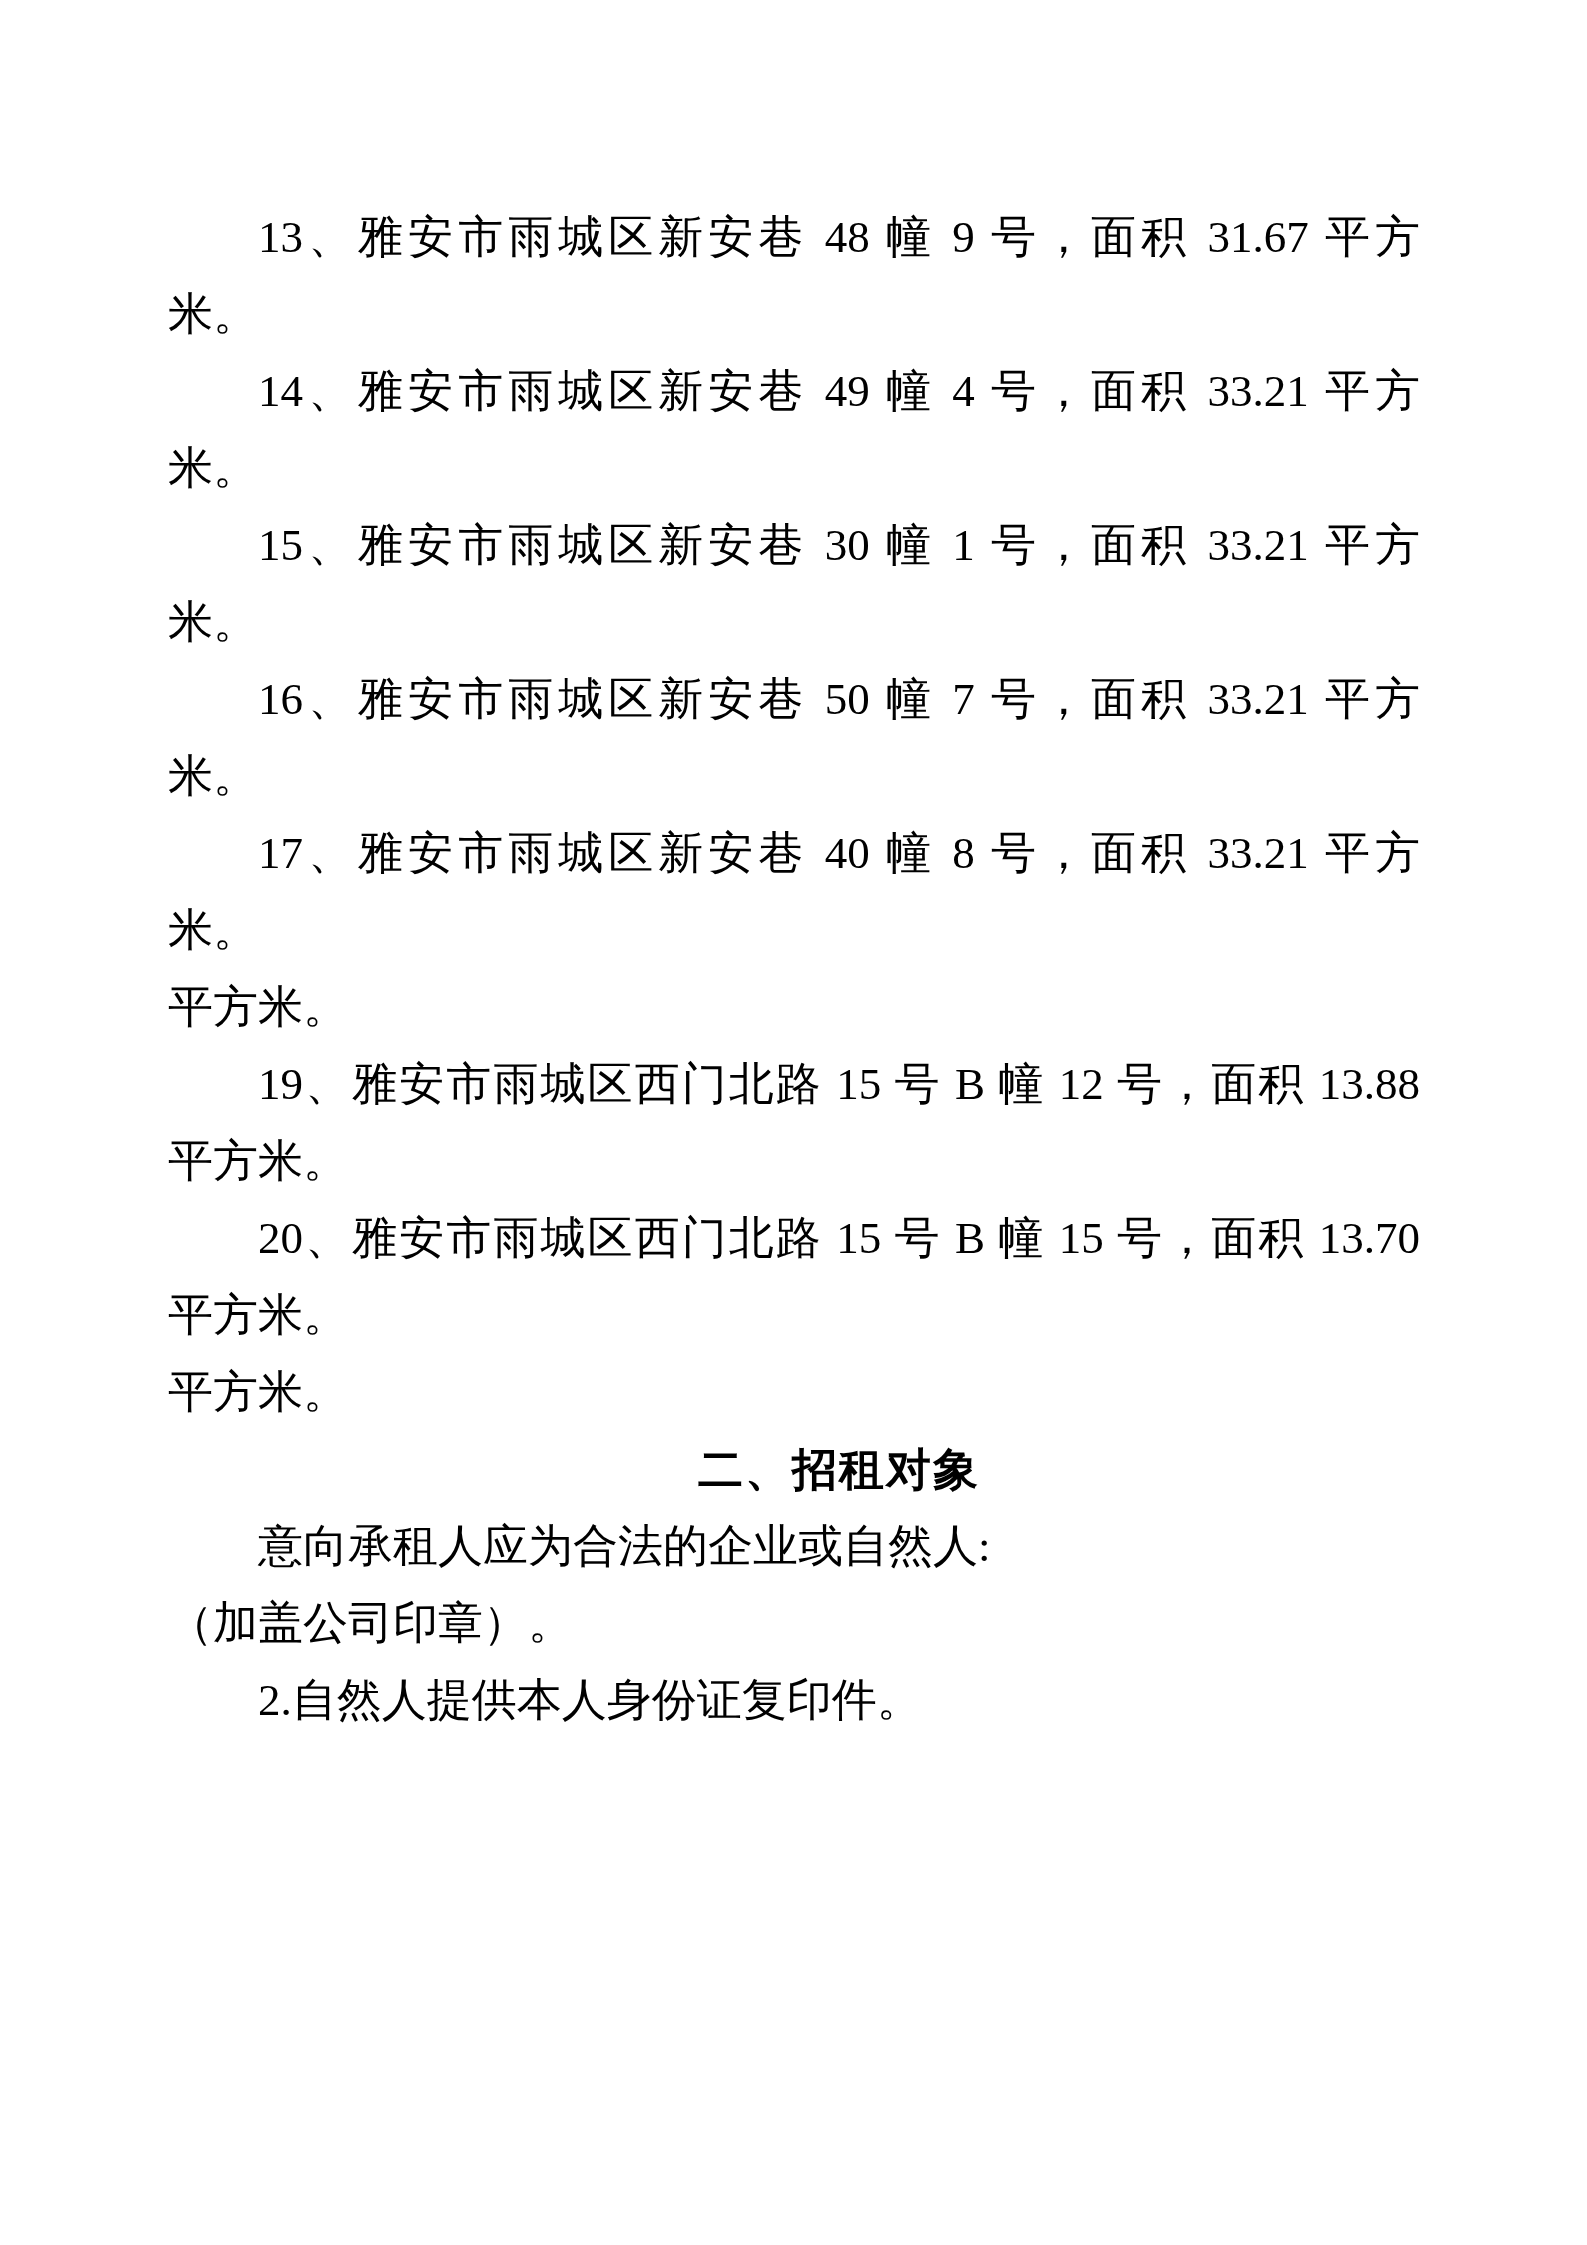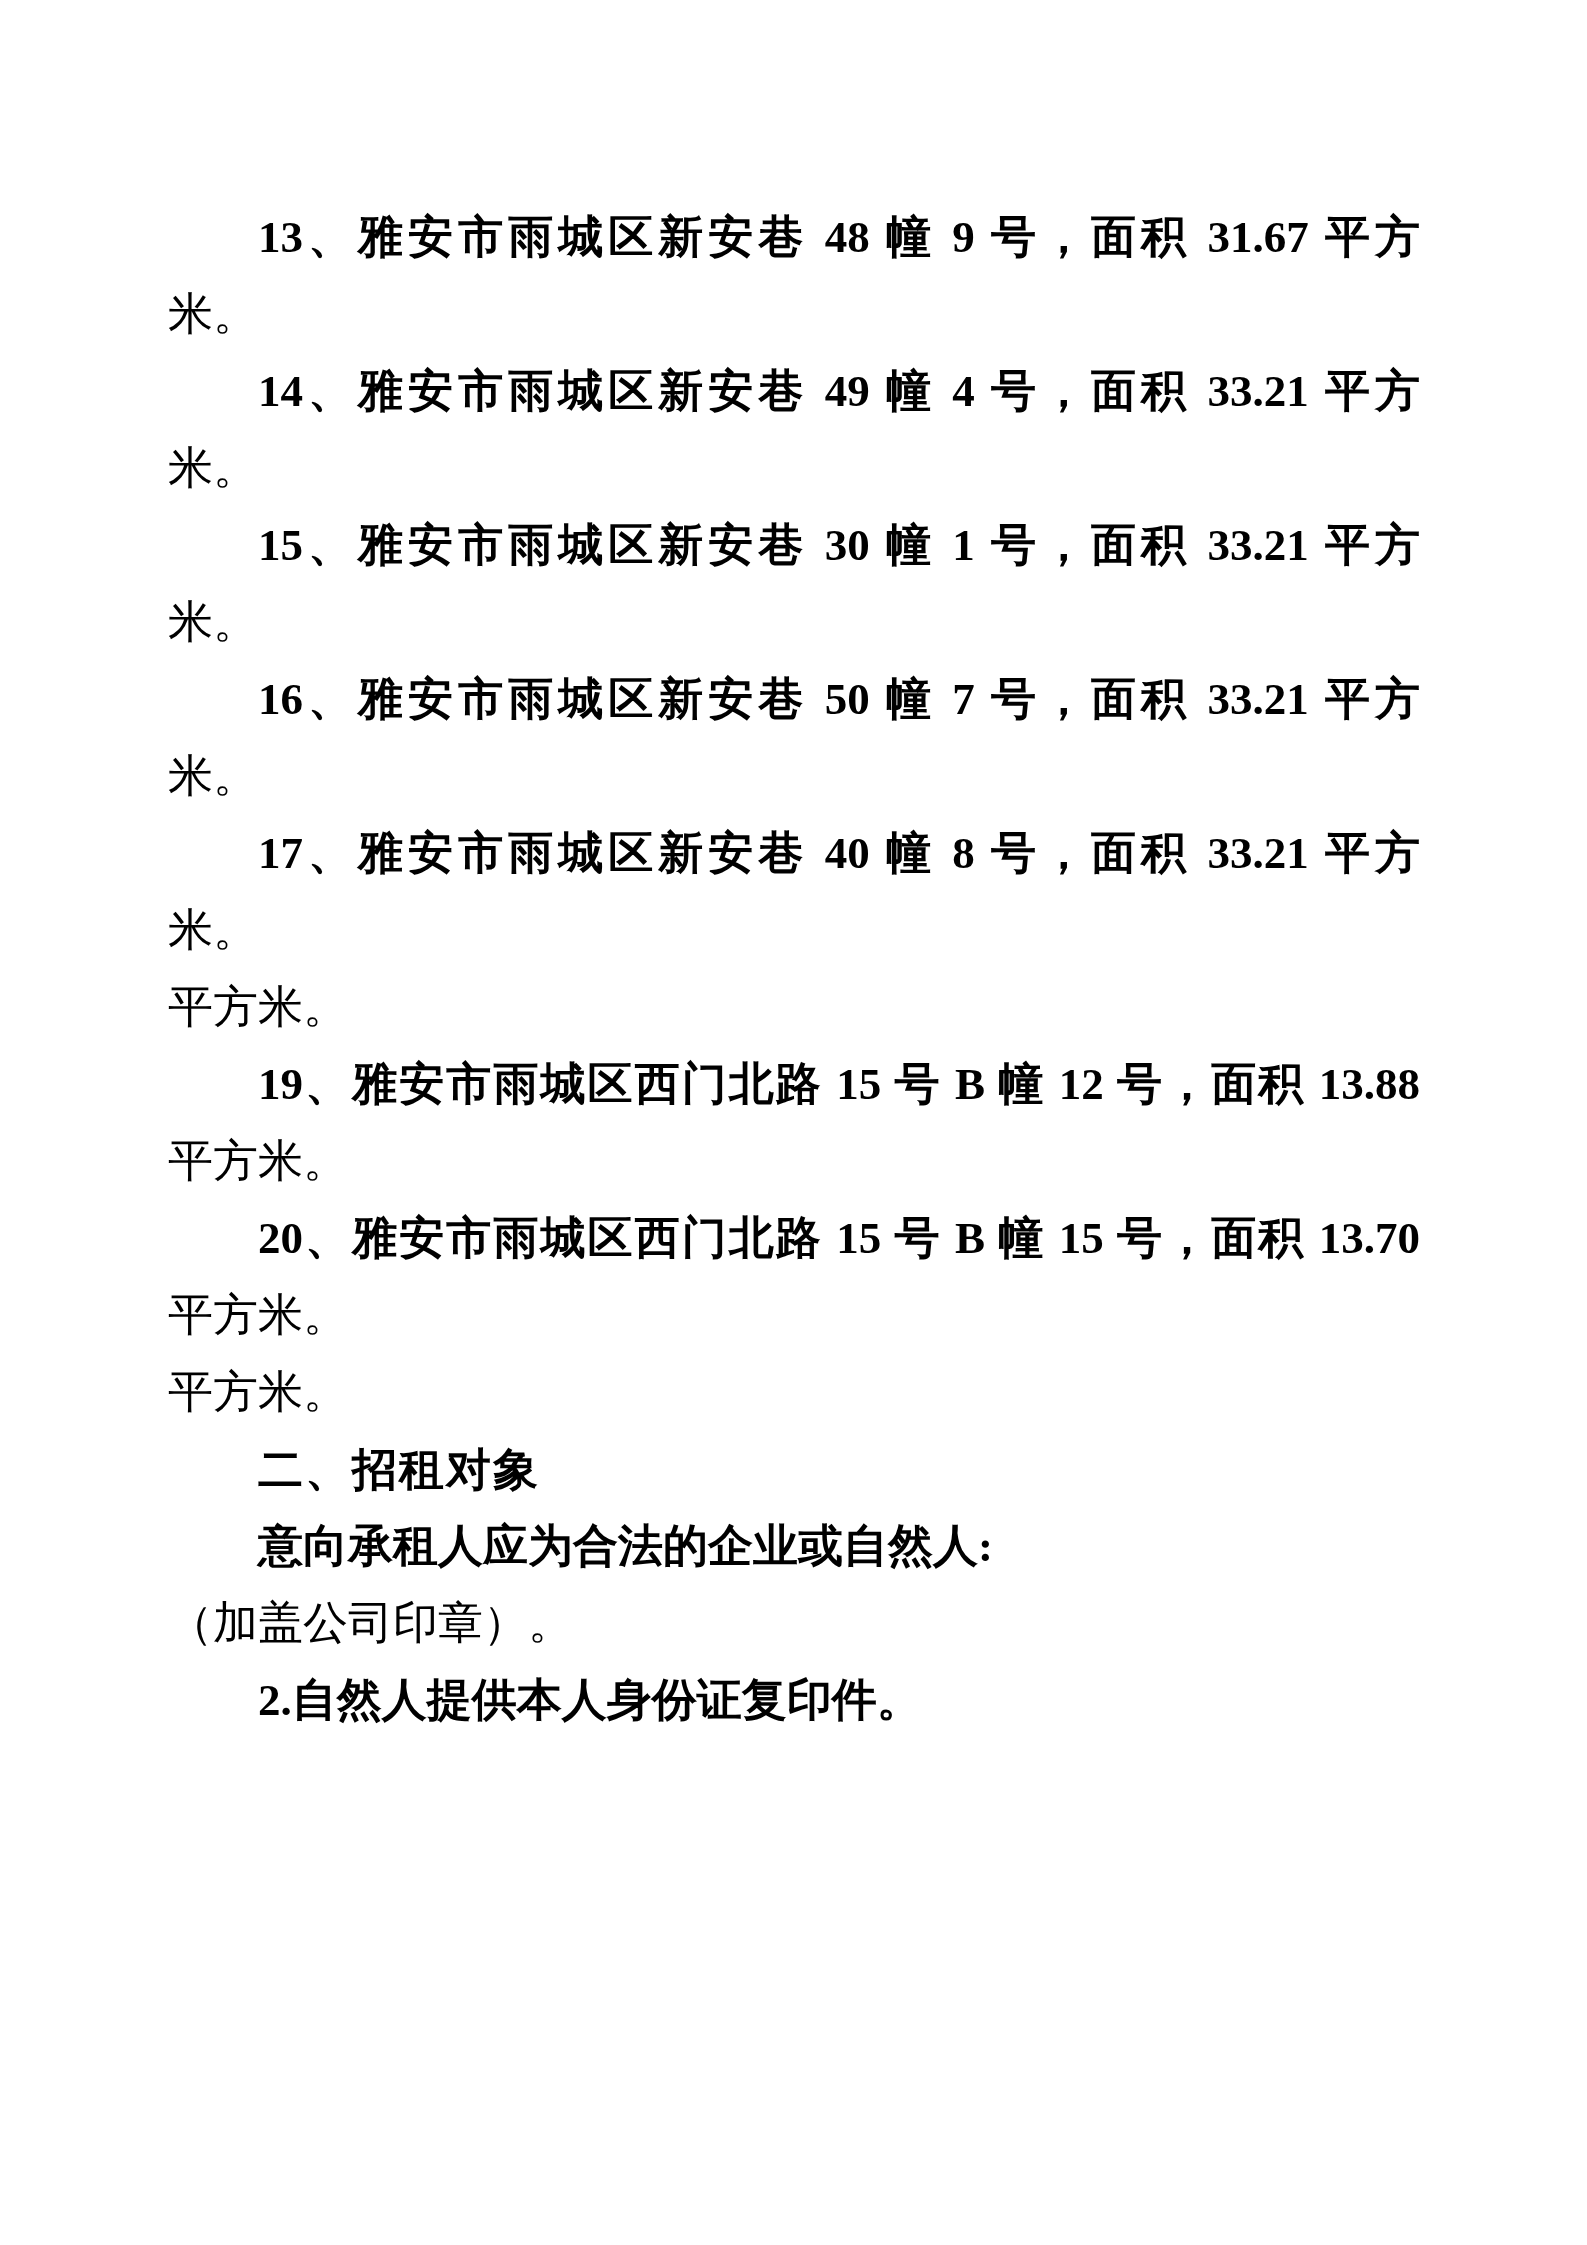--- a/index.html
+++ b/index.html
@@ -24,33 +24,33 @@
     font-size: 45px;
     line-height: 77px;
     color: #000000;
   }
   .row {
     height: 77px;
     overflow: visible;
   }
   .indent {
     text-indent: 90px;
-    font-weight: bold;
   }
   .full {
     text-align: justify;
     text-align-last: justify;
   }
   .plain {
     white-space: nowrap;
   }
   .heading {
     font-family: "Liberation Sans", "DejaVu Sans", sans-serif;
     font-weight: bold;
     letter-spacing: 2px;
+    text-align: center;
   }
 </style>
 </head>
 <body>
 
 <div class="page">
   <div class="doc-body">
 
     <div class="row indent full">13、雅安市雨城区新安巷 48 幢 9 号，面积 31.67 平方</div>
     <div class="row plain">米。</div>

